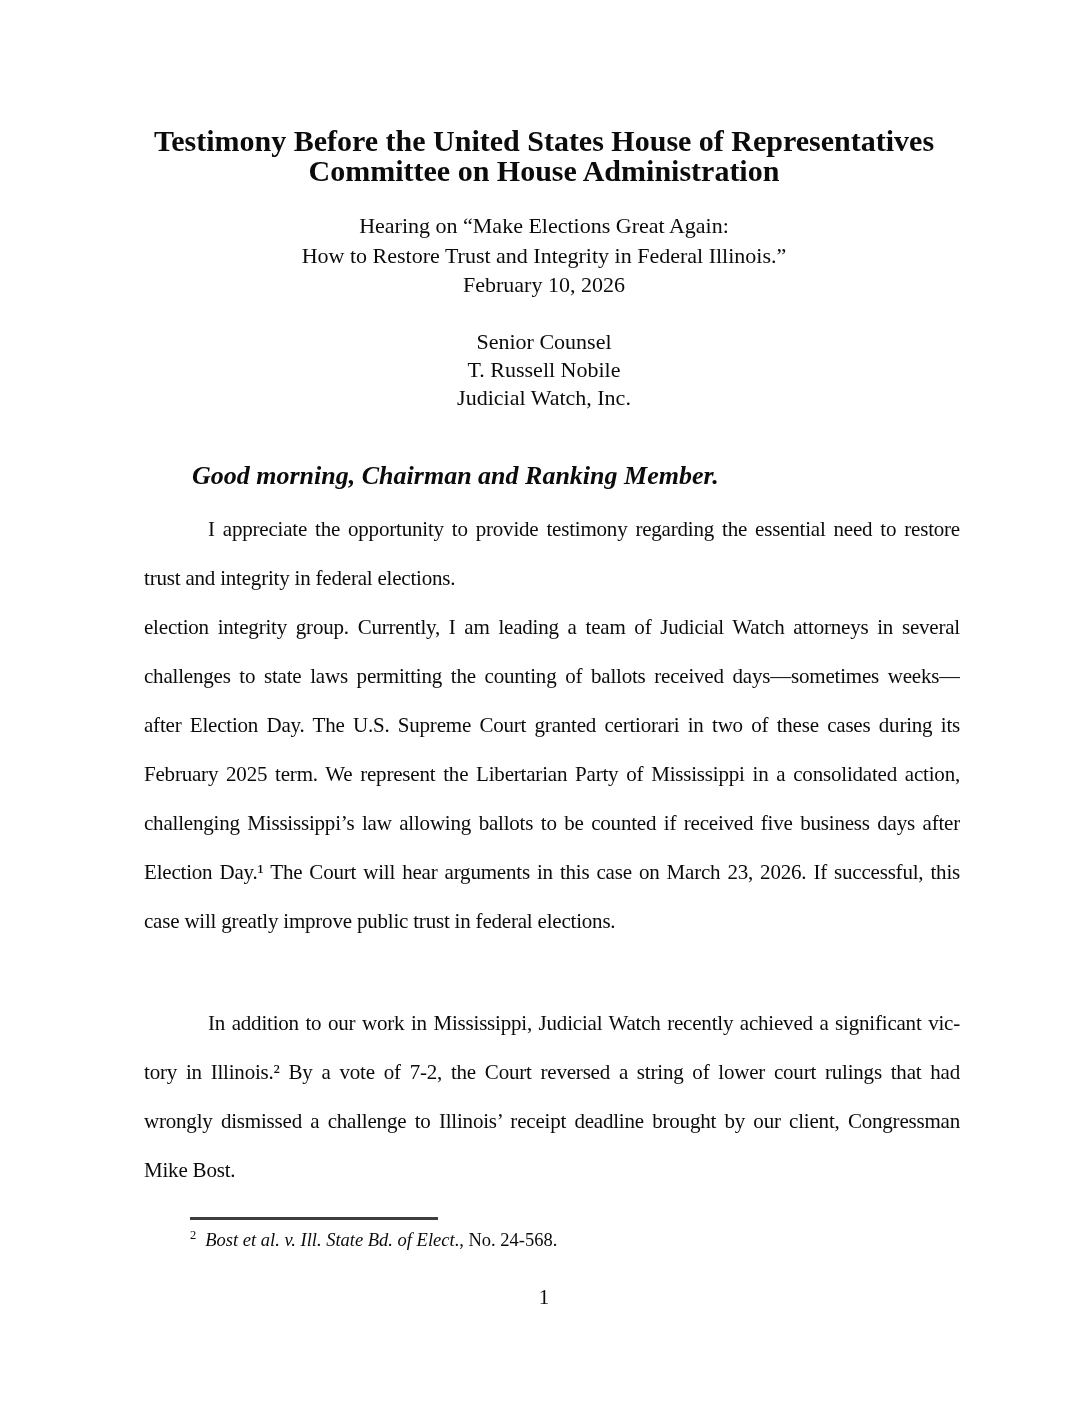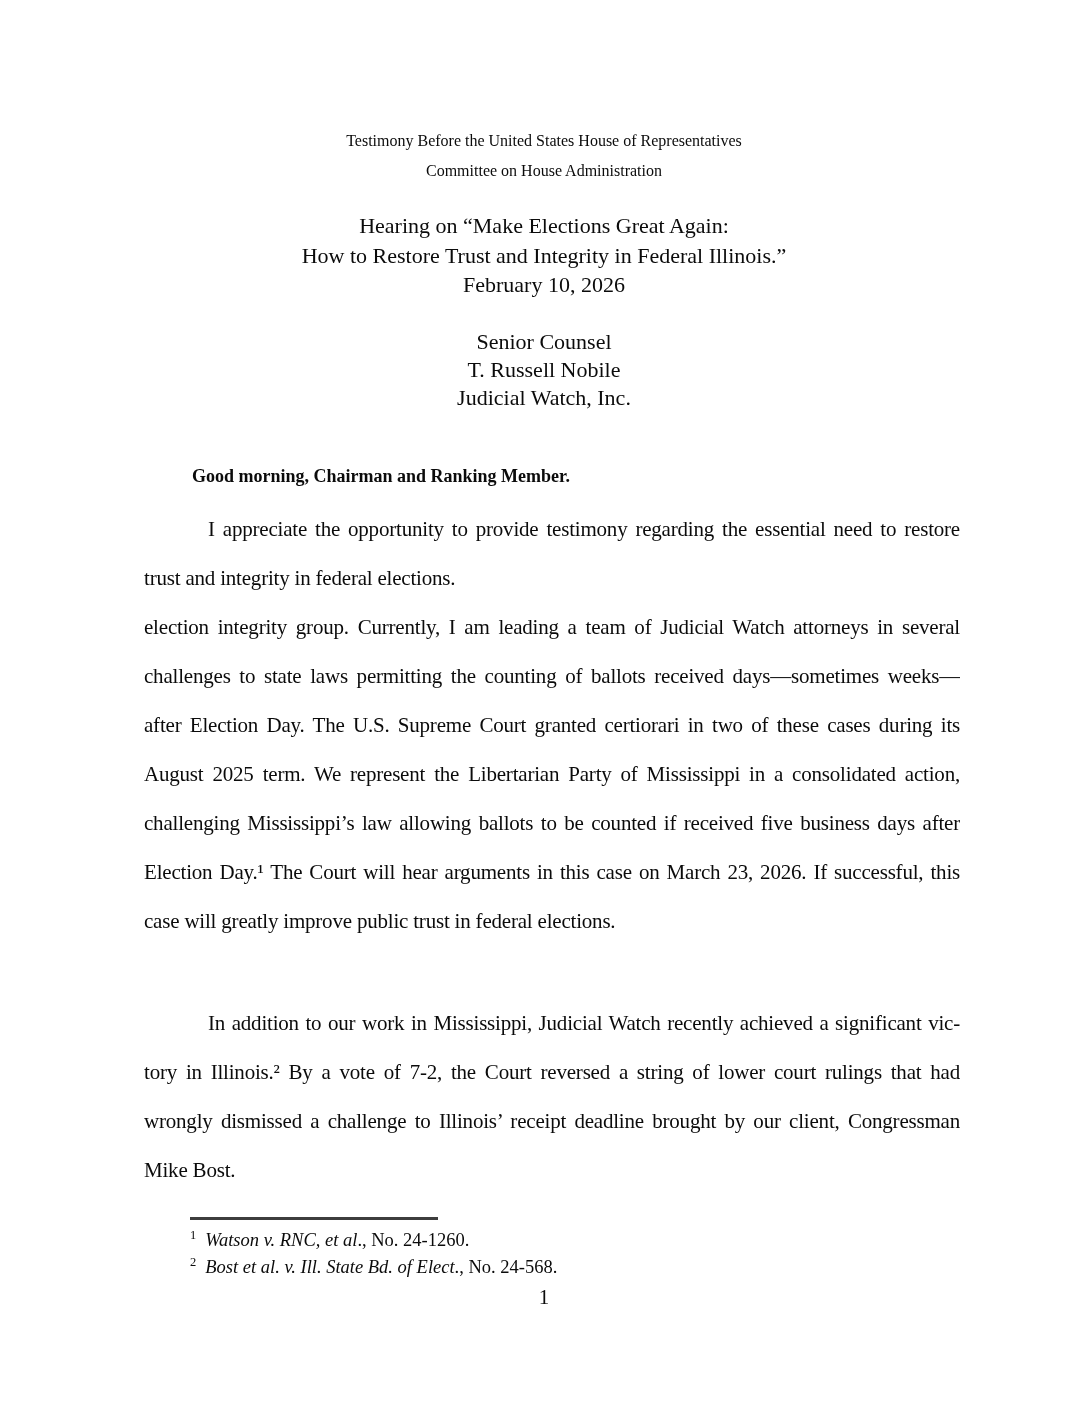--- a/index.html
+++ b/index.html
@@ -24,43 +24,44 @@
     width: 832px;
     height: 100%;
   }
   .centered-block {
     position: absolute;
     width: 100%;
     text-align: center;
   }
   .title-block {
     top: 126px;
-    font-weight: normal;
-    font-size: 16px;
+    font-weight: bold;
+    font-size: 30px;
     line-height: 30px;
   }
   .hearing-block {
     top: 211px;
     font-weight: normal;
     font-size: 22px;
     line-height: 29.5px;
   }
   .author-block {
     top: 328px;
     font-weight: normal;
     font-size: 22px;
     line-height: 28px;
   }
   .greeting {
     position: absolute;
     top: 462px;
     left: 64px;
     font-weight: bold;
-    font-size: 18px;
+    font-size: 26px;
     line-height: 28px;
+    font-style: italic;
   }
   .para {
     position: absolute;
     width: 100%;
   }
   .para-1 { top: 505px; }
   .para-2 { top: 603px; }
   .para-3 { top: 999px; }
   .ln {
     font-size: 21px;
@@ -132,39 +133,36 @@
 
     <div class="para para-1">
       <div class="ln ind">I appreciate the opportunity to provide testimony regarding the essential need to restore</div>
       <div class="ln last">trust and integrity in federal elections.</div>
     </div>
 
     <div class="para para-2">
       <div class="ln">election integrity group. Currently, I am leading a team of Judicial Watch attorneys in several</div>
       <div class="ln">challenges to state laws permitting the counting of ballots received days—sometimes weeks—</div>
       <div class="ln">after Election Day. The U.S. Supreme Court granted certiorari in two of these cases during its</div>
-      <div class="ln">August 2025 term. We represent the Libertarian Party of Mississippi in a consolidated action,</div>
+      <div class="ln">February 2025 term. We represent the Libertarian Party of Mississippi in a consolidated action,</div>
       <div class="ln">challenging Mississippi’s law allowing ballots to be counted if received five business days after</div>
       <div class="ln">Election Day.¹ The Court will hear arguments in this case on March 23, 2026.  If successful, this</div>
       <div class="ln last">case will greatly improve public trust in federal elections.</div>
     </div>
 
     <div class="para para-3">
       <div class="ln ind">In addition to our work in Mississippi, Judicial Watch recently achieved a significant vic-</div>
       <div class="ln">tory in Illinois.²  By a vote of 7-2, the Court reversed a string of lower court rulings that had</div>
       <div class="ln">wrongly dismissed a challenge to Illinois’ receipt deadline brought by our client, Congressman</div>
       <div class="ln last">Mike Bost.</div>
     </div>
 
     <div class="footnote-area">
       <div class="fn-separator"></div>
       <div class="fn">
-        <sup>1</sup><i>Watson v. RNC, et al</i><span>., No. 24-1260.</span>
-      </div>
-      <div class="fn">
         <sup>2</sup><i>Bost et al. v. Ill. State Bd. of Elect</i><span>., No. 24-568.</span>
       </div>
     </div>
 
     <div class="page-number">1</div>
 
   </div>
 </div>
 
 </body></html>

